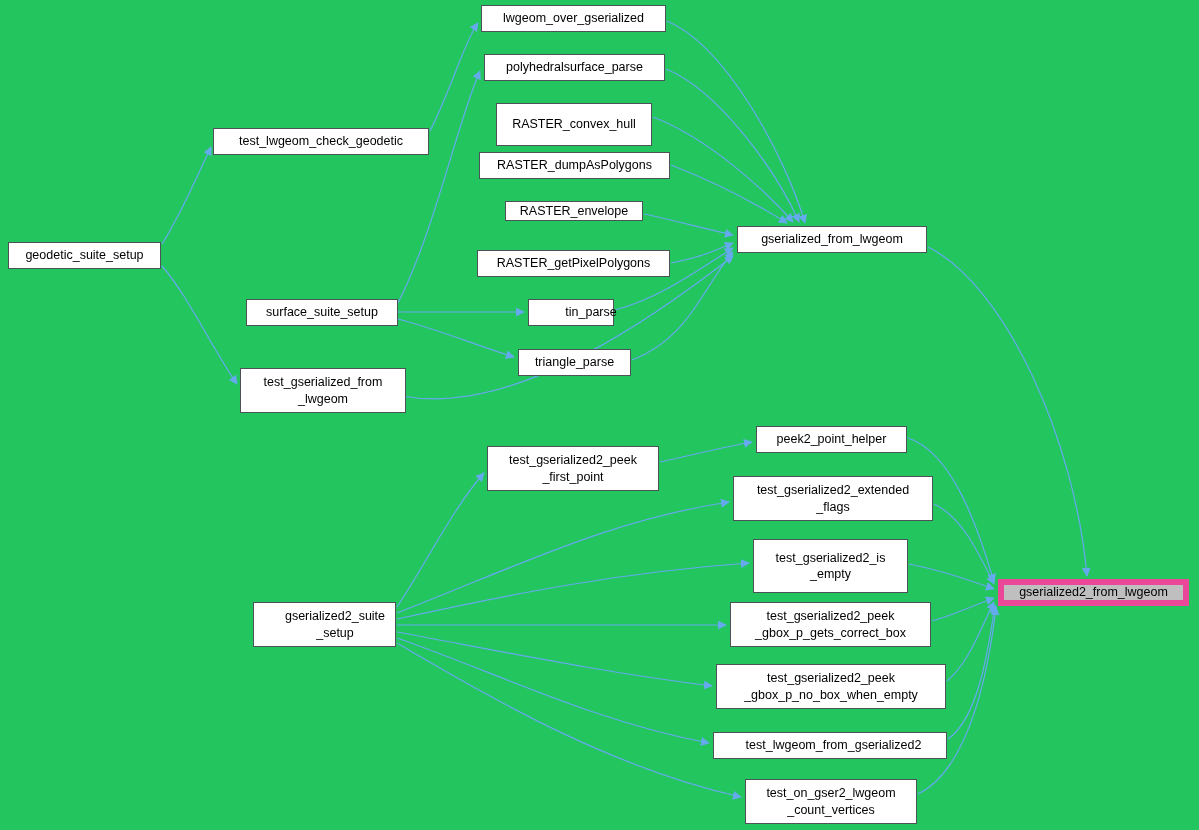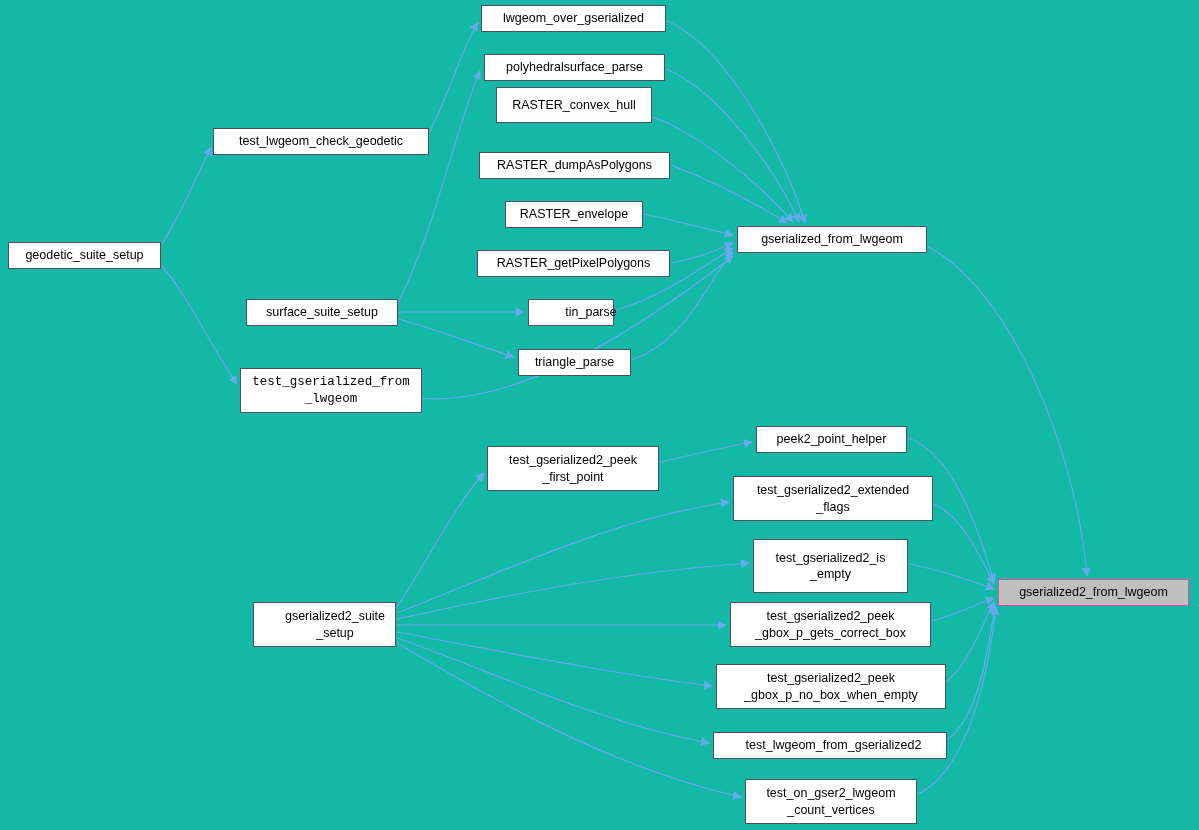--- a/index.html
+++ b/index.html
@@ -1,23 +1,23 @@
 <!DOCTYPE html>
 <html><head>
 <meta charset="utf-8">
 <style>
   html,body{margin:0;padding:0;background:#fff;}
-  #graph{position:relative;width:1199px;height:830px;background:#14b8a6;overflow:hidden;
+  #graph{position:relative;width:1199px;height:830px;background:#22c55e;overflow:hidden;
          font-family:"Liberation Sans", sans-serif;}
   #edges{position:absolute;left:0;top:0;width:1199px;height:830px;pointer-events:none;}
   .node{position:absolute;display:flex;align-items:center;justify-content:center;
         box-sizing:border-box;background:#ffffff;border:1px solid #4d5258;color:#000;
         font-size:12.5px;line-height:1.32;text-align:center;white-space:pre-line;
         cursor:pointer;}
-  .node.current{background:#bfbfbf;border:1px solid #ec4899;}
+  .node.current{background:#bfbfbf;border:6px solid #ec4899;}
   .edge{fill:none;stroke:#66aaee;stroke-width:1.2px;}
 </style>
 </head>
 <body>
 
 <div id="graph">
 
   <svg id="edges" viewBox="0 0 1199 830">
     <defs>
       <marker id="arrow" viewBox="0 0 10 10" refX="9" refY="5" markerWidth="7.5" markerHeight="7.5" orient="auto-start-reverse">
@@ -52,31 +52,31 @@
     <path class="edge" marker-end="url(#arrow)" d="M 934,504 C 962,517 978,552 994,584"></path>
     <path class="edge" marker-end="url(#arrow)" d="M 909,564 C 940,570 964,578 994,589"></path>
     <path class="edge" marker-end="url(#arrow)" d="M 932,621 C 956,614 972,606 994,598"></path>
     <path class="edge" marker-end="url(#arrow)" d="M 947,681 C 968,664 980,630 994,602"></path>
     <path class="edge" marker-end="url(#arrow)" d="M 948,739 C 978,718 988,652 995,605"></path>
     <path class="edge" marker-end="url(#arrow)" d="M 918,794 C 972,768 990,660 996,607"></path>
   </svg>
 
   <div class="node" style="left:481px;top:5px;width:185px;height:27px;">lwgeom_over_gserialized</div>
   <div class="node" style="left:484px;top:54px;width:181px;height:27px;">polyhedralsurface_parse</div>
-  <div class="node" style="left:496px;top:87px;width:156px;height:36px;">RASTER_convex_hull</div>
+  <div class="node" style="left:496px;top:103px;width:156px;height:43px;">RASTER_convex_hull</div>
   <div class="node" style="left:479px;top:152px;width:191px;height:27px;">RASTER_dumpAsPolygons</div>
-  <div class="node" style="left:505px;top:201px;width:138px;height:27px;">RASTER_envelope</div>
+  <div class="node" style="left:505px;top:201px;width:138px;height:20px;">RASTER_envelope</div>
   <div class="node" style="left:737px;top:226px;width:190px;height:27px;">gserialized_from_lwgeom</div>
   <div class="node" style="left:477px;top:250px;width:193px;height:27px;">RASTER_getPixelPolygons</div>
   <div class="node" style="left:8px;top:242px;width:153px;height:27px;">geodetic_suite_setup</div>
   <div class="node" style="left:213px;top:128px;width:216px;height:27px;">test_lwgeom_check_geodetic</div>
   <div class="node" style="left:246px;top:299px;width:152px;height:27px;">surface_suite_setup</div>
   <div class="node" style="left:528px;top:299px;width:86px;height:27px;padding-left:40px;">tin_parse</div>
   <div class="node" style="left:518px;top:349px;width:113px;height:27px;">triangle_parse</div>
-  <div class="node" style="left:240px;top:368px;width:182px;height:45px;font-family:Liberation Mono, monospace;">test_gserialized_from
+  <div class="node" style="left:240px;top:368px;width:166px;height:45px;">test_gserialized_from
 _lwgeom</div>
   <div class="node" style="left:756px;top:426px;width:151px;height:27px;text-align:center;">peek2_point_helper</div>
   <div class="node" style="left:487px;top:446px;width:172px;height:45px;">test_gserialized2_peek
 _first_point</div>
   <div class="node" style="left:733px;top:476px;width:200px;height:45px;">test_gserialized2_extended
 _flags</div>
   <div class="node" style="left:753px;top:539px;width:155px;height:54px;">test_gserialized2_is
 _empty</div>
   <div class="node current" style="left:998px;top:579px;width:191px;height:27px;">gserialized2_from_lwgeom</div>
   <div class="node" style="left:253px;top:602px;width:143px;height:45px;padding-left:21px;">gserialized2_suite

